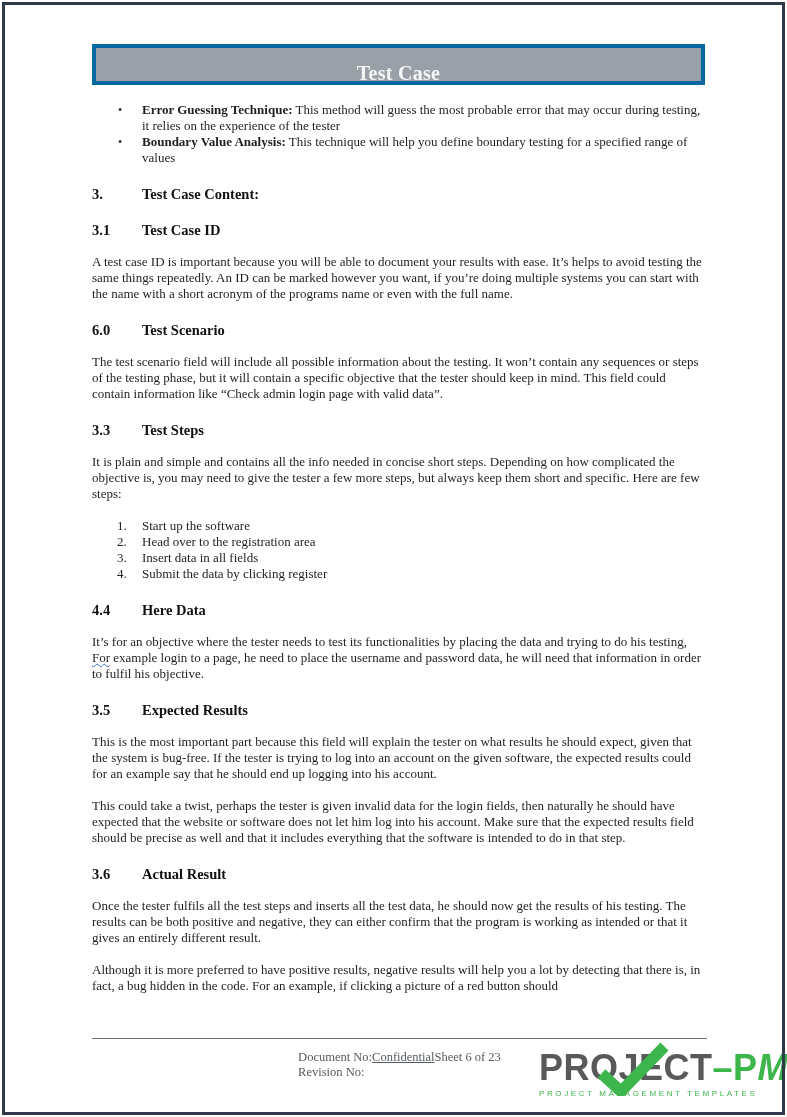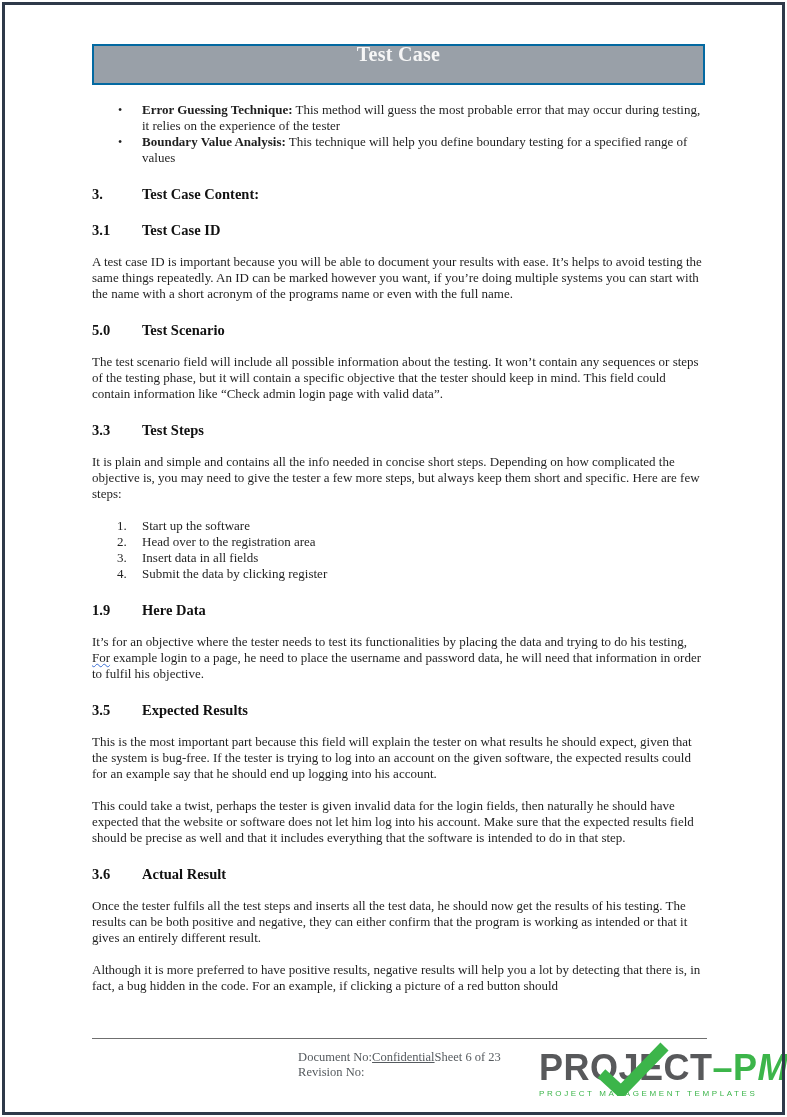--- a/index.html
+++ b/index.html
@@ -28,23 +28,23 @@
     left: 92px;
     top: 44px;
     width: 613px;
     color: #1f1f1f;
     font-size: 13px;
     line-height: 16px;
   }
   .banner {
     height: 41px;
     background: #99a0a8;
-    border: 2px solid #0369a1;
+    border: 4px solid #0369a1;
     display: flex;
-    align-items: flex-start;
+    align-items: flex-end;
     justify-content: center;
   }
   .banner span {
     color: #f6f6f6;
     font-size: 20px;
     font-weight: bold;
     letter-spacing: 0.3px;
   }
   ul.bullets {
     list-style: none;
@@ -159,21 +159,21 @@
       <span>Test Case Content:</span>
     </div>
 
     <div class="sec-heading">
       <span class="num">3.1</span>
       <span>Test Case ID</span>
     </div>
     <p class="body-para">A test case ID is important because you will be able to document your results with ease. It’s helps to avoid testing the same things repeatedly. An ID can be marked however you want, if you’re doing multiple systems you can start with the name with a short acronym of the programs name or even with the full name.</p>
 
     <div class="sec-heading">
-      <span class="num">5.0</span>
+      <span class="num">6.0</span>
       <span>Test Scenario</span>
     </div>
     <p class="body-para">The test scenario field will include all possible information about the testing. It won’t contain any sequences or steps of the testing phase, but it will contain a specific objective that the tester should keep in mind. This field could contain information like “Check admin login page with valid data”.</p>
 
     <div class="sec-heading">
       <span class="num">3.3</span>
       <span>Test Steps</span>
     </div>
     <p class="body-para">It is plain and simple and contains all the info needed in concise short steps. Depending on how complicated the objective is, you may need to give the tester a few more steps, but always keep them short and specific. Here are few steps:</p>
     <ol class="steps">
@@ -189,21 +189,21 @@
         <span class="n">3.</span>
         <span>Insert data in all fields</span>
       </li>
       <li>
         <span class="n">4.</span>
         <span>Submit the data by clicking register</span>
       </li>
     </ol>
 
     <div class="sec-heading">
-      <span class="num">1.9</span>
+      <span class="num">4.4</span>
       <span>Here Data</span>
     </div>
     <p class="body-para"><span>It’s for an objective where the tester needs to test its functionalities by placing the data and trying to do his testing, </span><span class="grammar-mark">For</span><span> example login to a page, he need to place the username and password data, he will need that information in order to fulfil his objective.</span></p>
 
     <div class="sec-heading">
       <span class="num">3.5</span>
       <span>Expected Results</span>
     </div>
     <p class="body-para">This is the most important part because this field will explain the tester on what results he should expect, given that the system is bug-free. If the tester is trying to log into an account on the given software, the expected results could for an example say that he should end up logging into his account.</p>
     <p class="body-para">This could take a twist, perhaps the tester is given invalid data for the login fields, then naturally he should have expected that the website or software does not let him log into his account. Make sure that the expected results field should be precise as well and that it includes everything that the software is intended to do in that step.</p>

